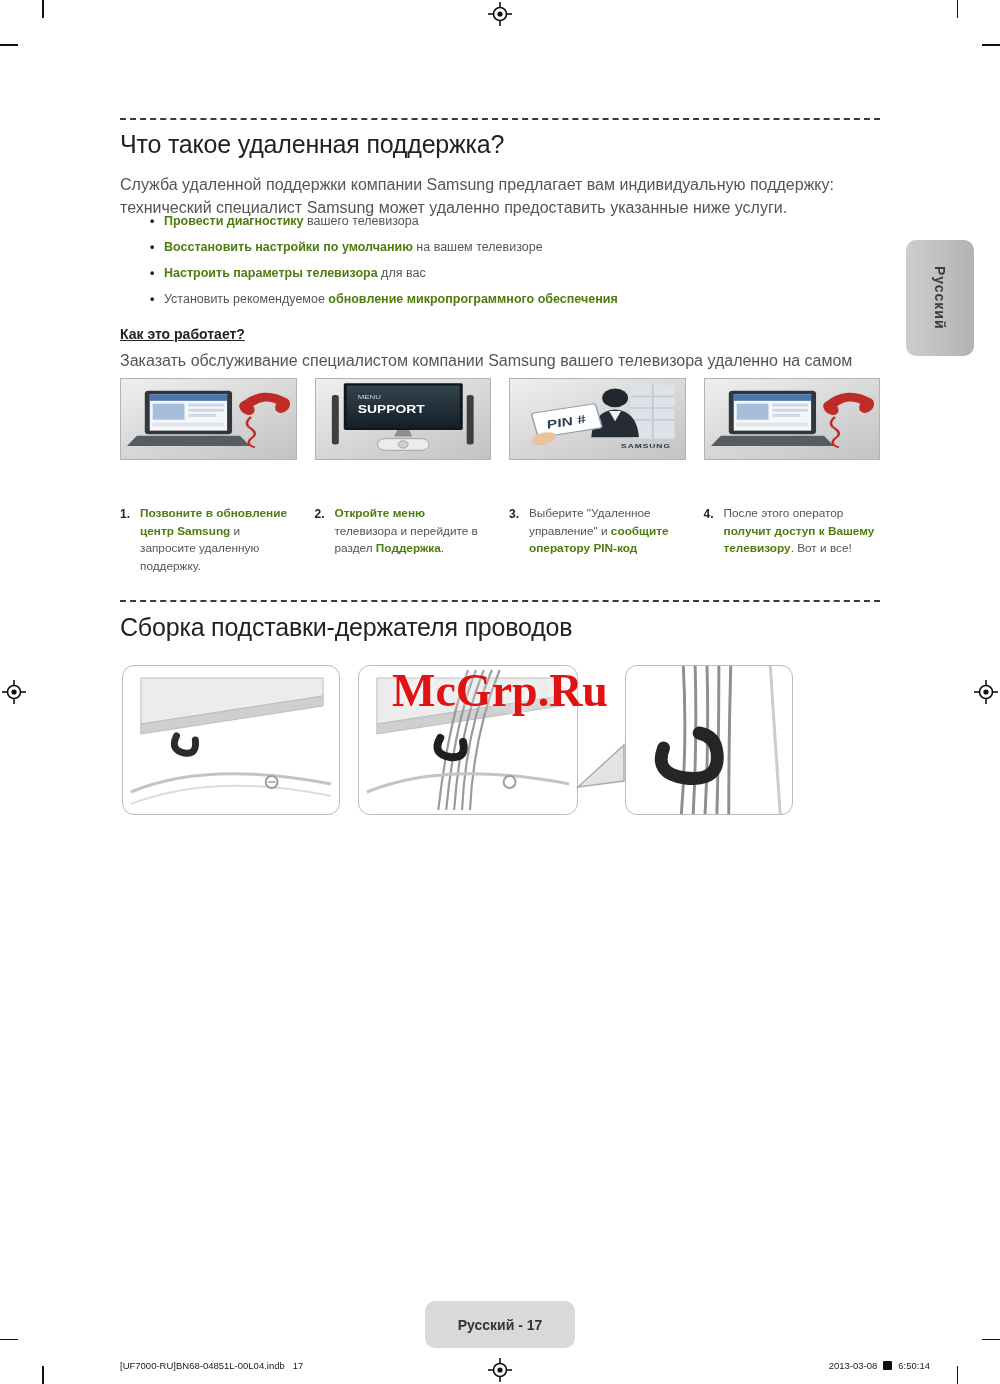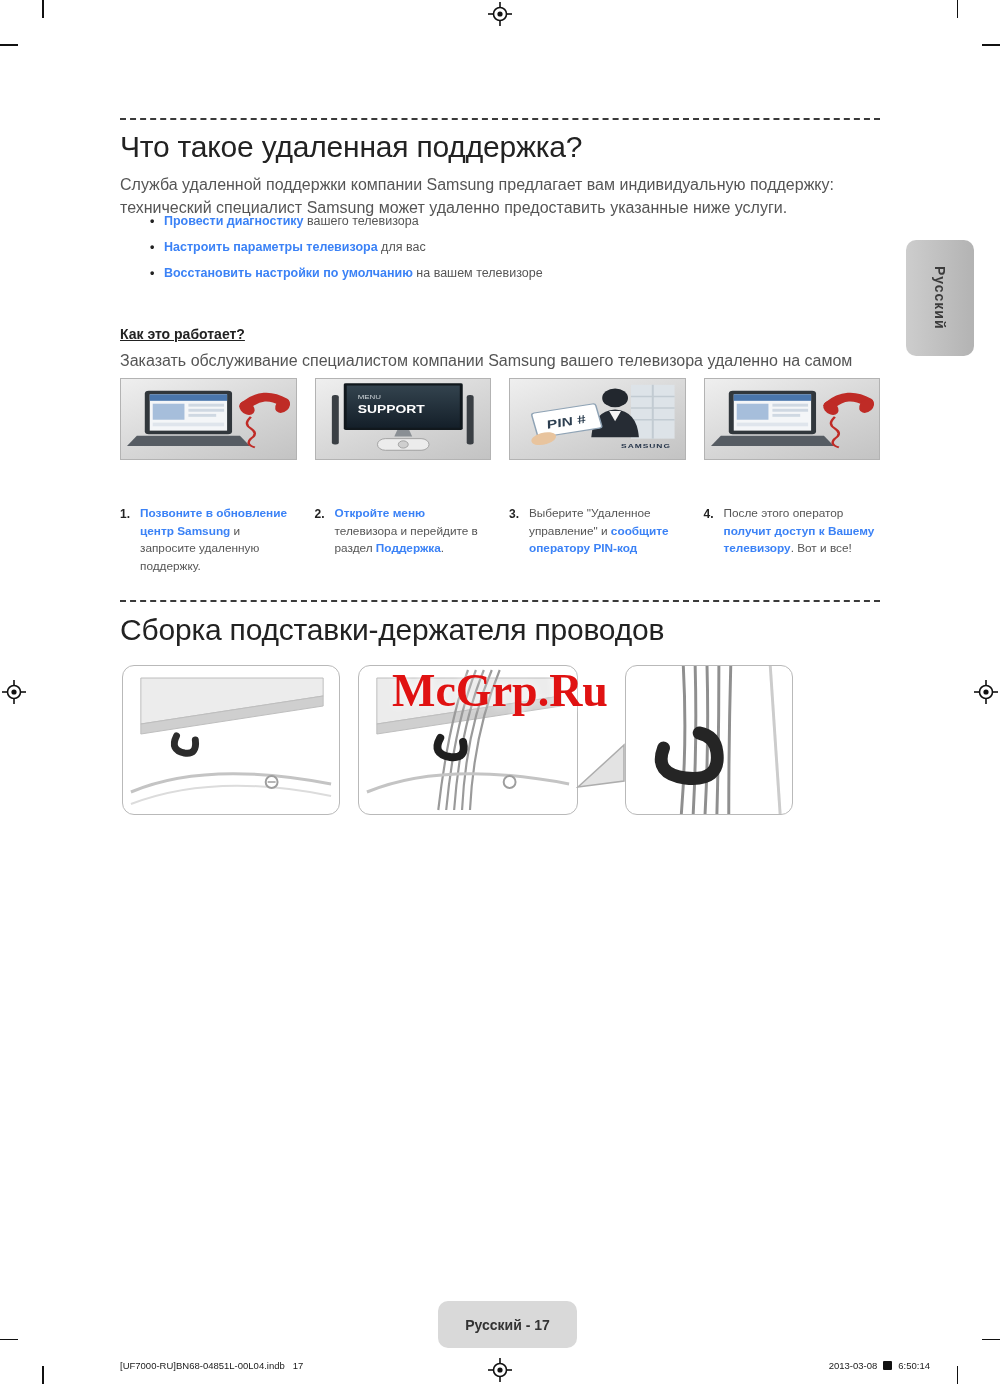--- a/index.html
+++ b/index.html
@@ -6,23 +6,23 @@
   html,body { background:#ffffff; }
   body { font-family:"Liberation Sans", sans-serif; }
   .page { position:relative; width:1000px; height:1384px; margin:0 auto; background:#fff; overflow:hidden; }
 
   
   .cropline { position:absolute; background:#111; }
   .regmark { position:absolute; width:24px; height:24px; }
 
   
   .dashed { position:absolute; left:120px; width:760px; border-top:2px dashed #3a3a3a; }
-  .h1 { position:absolute; left:120px; width:760px; font-size:30px; font-weight:400; color:#222; letter-spacing:-0.2px; }
+  .h1 { position:absolute; left:120px; width:760px; font-size:25px; font-weight:400; color:#222; letter-spacing:-0.2px; }
   .body-text { position:absolute; left:120px; width:760px; font-size:16px; line-height:1.45; color:#555; }
-  .body-text b, .bullets b, .step-text b { color:#3b82f6; font-weight:700; }
+  .body-text b, .bullets b, .step-text b { color:#4d7c0f; font-weight:700; }
 
   .bullets { position:absolute; left:150px; top:214px; width:710px; list-style:none; }
   .bullets li { font-size:12.5px; color:#555; line-height:1.2; margin-bottom:11px; position:relative; padding-left:14px; }
   .bullets li::before { content:"•"; position:absolute; left:0; top:0; color:#222; font-weight:700; }
 
   .how-title { position:absolute; left:120px; top:326px; font-size:14px; font-weight:700; color:#222; text-decoration:underline; }
 
   .figures-row { position:absolute; left:120px; top:378px; width:760px; display:grid; grid-template-columns:repeat(4,1fr); gap:18px; }
   .figure { height:82px; background:linear-gradient(160deg,#efefef 0%,#d6d6d6 55%,#c3c3c3 100%); border:1px solid #b3b3b3; position:relative; overflow:hidden; }
   .figure svg { width:100%; height:100%; display:block; }
@@ -42,23 +42,23 @@
 
   .watermark { position:absolute; left:0; top:664px; width:1000px; text-align:center; z-index:6;
     font-family:"Liberation Serif", serif; font-weight:700; font-size:46px; color:#e01212;
     text-shadow:0 0 8px rgba(255,255,255,.9); }
 
   .lang-tab { position:absolute; left:906px; top:240px; width:68px; height:116px;
     background:linear-gradient(90deg,#cdcdcd,#b3b3b3); border-radius:10px;
     display:flex; align-items:center; justify-content:center; }
   .lang-tab span { writing-mode:vertical-rl; font-size:14px; font-weight:700; color:#3c3c3c; letter-spacing:1px; }
 
-  .page-num-box { position:absolute; left:425px; top:1301px; width:139px; height:47px; background:#d9d9d9;
+  .page-num-box { position:absolute; left:425px; top:1301px; width:150px; height:47px; background:#d9d9d9;
     border-radius:10px; display:flex; align-items:center; justify-content:center;
-    font-size:14px; font-weight:700; color:#333;margin-left:13px; }
+    font-size:14px; font-weight:700; color:#333; }
 
   .print-footer { position:absolute; left:0; top:1360px; width:1000px; font-size:9.5px; color:#1a1a1a; }
   .print-left { position:absolute; left:120px; white-space:pre; }
   .print-right { position:absolute; right:70px; display:flex; align-items:center; gap:6px; white-space:pre; }
   .print-mark { display:inline-block; width:9px; height:9px; background:#111; border-radius:1px; }
 </style>
 </head>
 <body>
 
 <div class="page">
@@ -106,22 +106,23 @@
   </div>
 
   <div class="dashed" style="top:118px;"></div>
   <h1 class="h1" style="top:130px;">Что такое удаленная поддержка?</h1>
   <p class="body-text" style="top:173px;">
     <span>Служба удаленной поддержки компании Samsung предлагает вам индивидуальную поддержку: технический специалист Samsung может удаленно предоставить указанные ниже услуги.</span>
   </p>
 
   <ul class="bullets">
     <li><b>Провести диагностику</b><span> вашего телевизора</span></li>
+    <li><b>Восстановить настройки по умолчанию</b><span> на вашем телевизоре</span></li>
     <li><b>Настроить параметры телевизора</b><span> для вас</span></li>
-    <li><b>Восстановить настройки по умолчанию</b><span> на вашем телевизоре</span></li>
+    <li><span>Установить рекомендуемое </span><b>обновление микропрограммного обеспечения</b></li>
   </ul>
 
   <h2 class="how-title">Как это работает?</h2>
   <p class="body-text" style="top:349px;">Заказать обслуживание специалистом компании Samsung вашего телевизора удаленно на самом деле очень проста:</p>
 
   <div class="figures-row">
 
     <div class="figure">
       <svg viewBox="0 0 176 110" preserveAspectRatio="none">
         <g>

